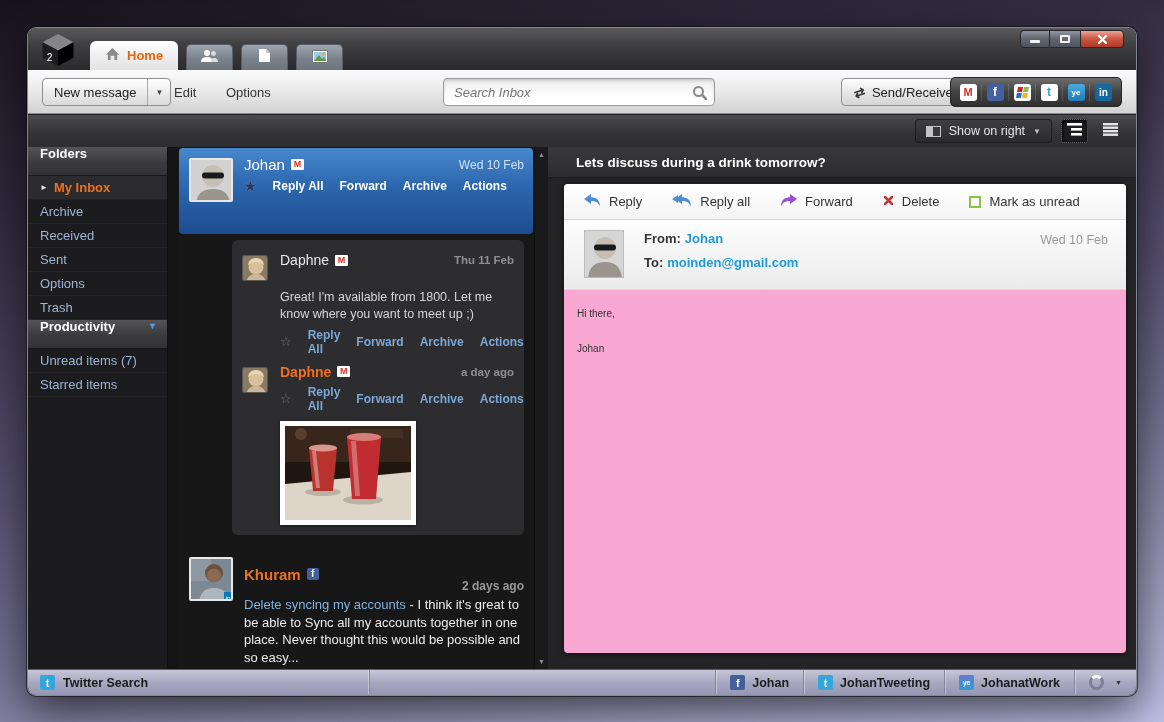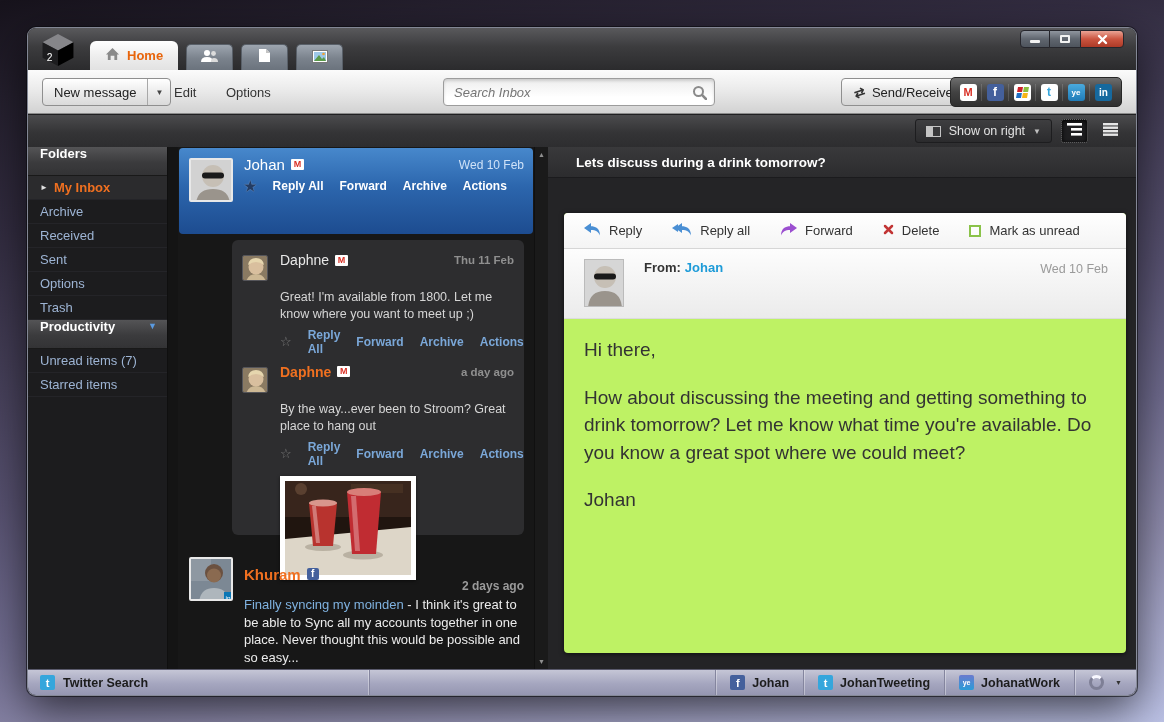--- a/index.html
+++ b/index.html
@@ -141,36 +141,36 @@
   .k-text { font-size:13px; color:#ececec; line-height:1.35; margin-top:3px; }
   .k-link { color:#7fb2e0; }
   .attach { display:flex; align-items:center; gap:8px; margin-top:7px; font-size:13px; color:#7aa7d8; }
   .word-icon { width:16px; height:16px; border-radius:2px; background:linear-gradient(#3a6fb8,#1e4a8a);
     border:1px solid #c8d4e8; color:#fff; font-size:10px; font-weight:bold;
     display:flex; align-items:center; justify-content:center; }
   
   .readpane { position:absolute; left:520px; top:0; right:0; bottom:0; background:#242426; }
   .rp-title { height:31px; line-height:31px; padding-left:28px; color:#fff; font-weight:bold; font-size:13.5px;
     background:linear-gradient(#39393b,#2c2c2e); border-bottom:1px solid #1b1b1d; }
-  .rp-card { position:absolute; left:16px; right:10px; top:37px; bottom:16px; background:#bef264;
-    border-radius:4px; box-shadow:0 1px 5px rgba(0,0,0,.6); overflow:hidden;margin-top:29px; }
+  .rp-card { position:absolute; left:16px; right:10px; top:37px; bottom:16px; background:#f9a8d4;
+    border-radius:4px; box-shadow:0 1px 5px rgba(0,0,0,.6); overflow:hidden; }
   .rp-toolbar { height:36px; display:flex; align-items:center; gap:30px; padding-left:20px;
     border-bottom:1px solid #d6d6d6; background:linear-gradient(#ffffff,#f4f4f4); }
   .rp-tool { display:flex; align-items:center; gap:8px; font-size:13px; color:#333; }
   .unread-box { width:12px; height:12px; border:2px solid #8bc34a; background:#fdfdfd; }
   .rp-meta { position:relative; height:70px; padding:11px 18px 0 18px;
     background:linear-gradient(#fdfdfd,#ebebeb); border-bottom:1px solid #dcdcdc; }
   .meta-avatar { position:absolute; left:20px; top:10px; width:40px; height:48px;
     border:1px solid #bbb; overflow:hidden; background:#ddd; }
   .meta-rows { margin-left:62px; }
   .meta-row { display:flex; gap:4px; font-size:13px; margin-bottom:9px; align-items:baseline; }
   .meta-label { font-weight:bold; color:#333; }
   .meta-value { font-weight:bold; color:#1d9bd8; }
   .meta-date { position:absolute; right:18px; top:13px; color:#9a9a9a; font-size:12.5px; }
-  .rp-body { padding:17px 20px; font-size:19px; color:#333; line-height:1.45; }
+  .rp-body { padding:17px 13px; font-size:10px; color:#333; line-height:1.45; }
   .rp-body p { margin-bottom:20px; }
   
   .statusbar { position:absolute; left:0; right:0; bottom:0; height:26px;
     background:linear-gradient(#c5c6d6,#a5a6bf 55%,#9596b1); border-top:1px solid #5a5a6c;
     display:flex; align-items:center; font-size:12.5px; font-weight:bold; color:#1c1c1c; }
   .stat-left { display:flex; align-items:center; gap:8px; padding:0 12px; height:100%;
     width:342px; border-right:1px solid #84859e; box-shadow:-1px 0 0 rgba(255,255,255,.35) inset; }
   .stat-spacer { flex:1; }
   .stat-seg { display:flex; align-items:center; gap:7px; padding:0 14px; height:100%;
     border-left:1px solid #84859e; box-shadow:1px 0 0 rgba(255,255,255,.35) inset; }
@@ -426,21 +426,20 @@
                 <path d="M5 9 Q6 2 13 2 Q20 2 21 9 Q17 6 13 6 Q9 6 5 9 Z" fill="#e6d6ae"></path>
                 <path d="M3 26 Q5 18 13 18 Q21 18 23 26 Z" fill="#cdb894"></path>
               </svg>
           </div>
           <div class="tmsg-body">
             <div class="row-name">
               <span class="tname unread">Daphne</span>
               <span class="gmail-mini">M</span>
               <span class="tdate">a day ago</span>
             </div>
-            <div class="ttext">By the way...ever been to Stroom? Great place to hang out</div>
             <div class="actions blue">
               <span class="tstar">☆</span>
               <span>Reply All</span>
               <span>Forward</span>
               <span>Archive</span>
               <span>Actions</span>
             </div>
           </div>
         </div>
 
@@ -475,21 +474,21 @@
               <text x="34.5" y="41.5" font-size="6.5" fill="#fff">in</text>
             </svg>
         </div>
         <div class="msg-sel-content">
           <div class="row-name">
             <span class="k-name">Khuram</span>
             <span class="fb-mini">f</span>
             <span class="k-date">2 days ago</span>
           </div>
           <div class="k-text">
-            <span class="k-link">Finally syncing my moinden</span><span> - I think it's great to be able to Sync all my accounts together in one place. Never thought this would be possible and so easy...</span>
+            <span class="k-link">Delete syncing my accounts</span><span> - I think it's great to be able to Sync all my accounts together in one place. Never thought this would be possible and so easy...</span>
           </div>
           <div class="attach">
             <span class="word-icon">W</span>
             <span>Meeting minutes</span>
           </div>
 
         </div>
       </div>
     </div>
 
@@ -547,26 +546,29 @@
                 <circle cx="20" cy="17" r="11" fill="#c6bfb5"></circle>
                 <rect x="9" y="13.5" width="22" height="6" rx="3" fill="#1a1a1a"></rect>
                 <path d="M3 48 Q4 31 20 31 Q36 31 37 48 Z" fill="#9a948c"></path>
               </svg>
           </div>
           <div class="meta-rows">
             <div class="meta-row">
               <span class="meta-label">From:</span>
               <span class="meta-value">Johan</span>
             </div>
+            <div class="meta-row">
+              <span class="meta-label">To:</span>
+              <span class="meta-value">moinden@gmail.com</span>
+            </div>
           </div>
           <span class="meta-date">Wed 10 Feb</span>
         </div>
         <div class="rp-body">
           <p>Hi there,</p>
-          <p>How about discussing the meeting and getting something to drink tomorrow? Let me know what time you're available. Do you know a great spot where we could meet?</p>
           <p>Johan</p>
         </div>
       </div>
     </div>
   </div>
 
   <div class="statusbar">
     <div class="stat-left">
       <span class="stat-ico twitter">t</span>
       <span>Twitter Search</span>

